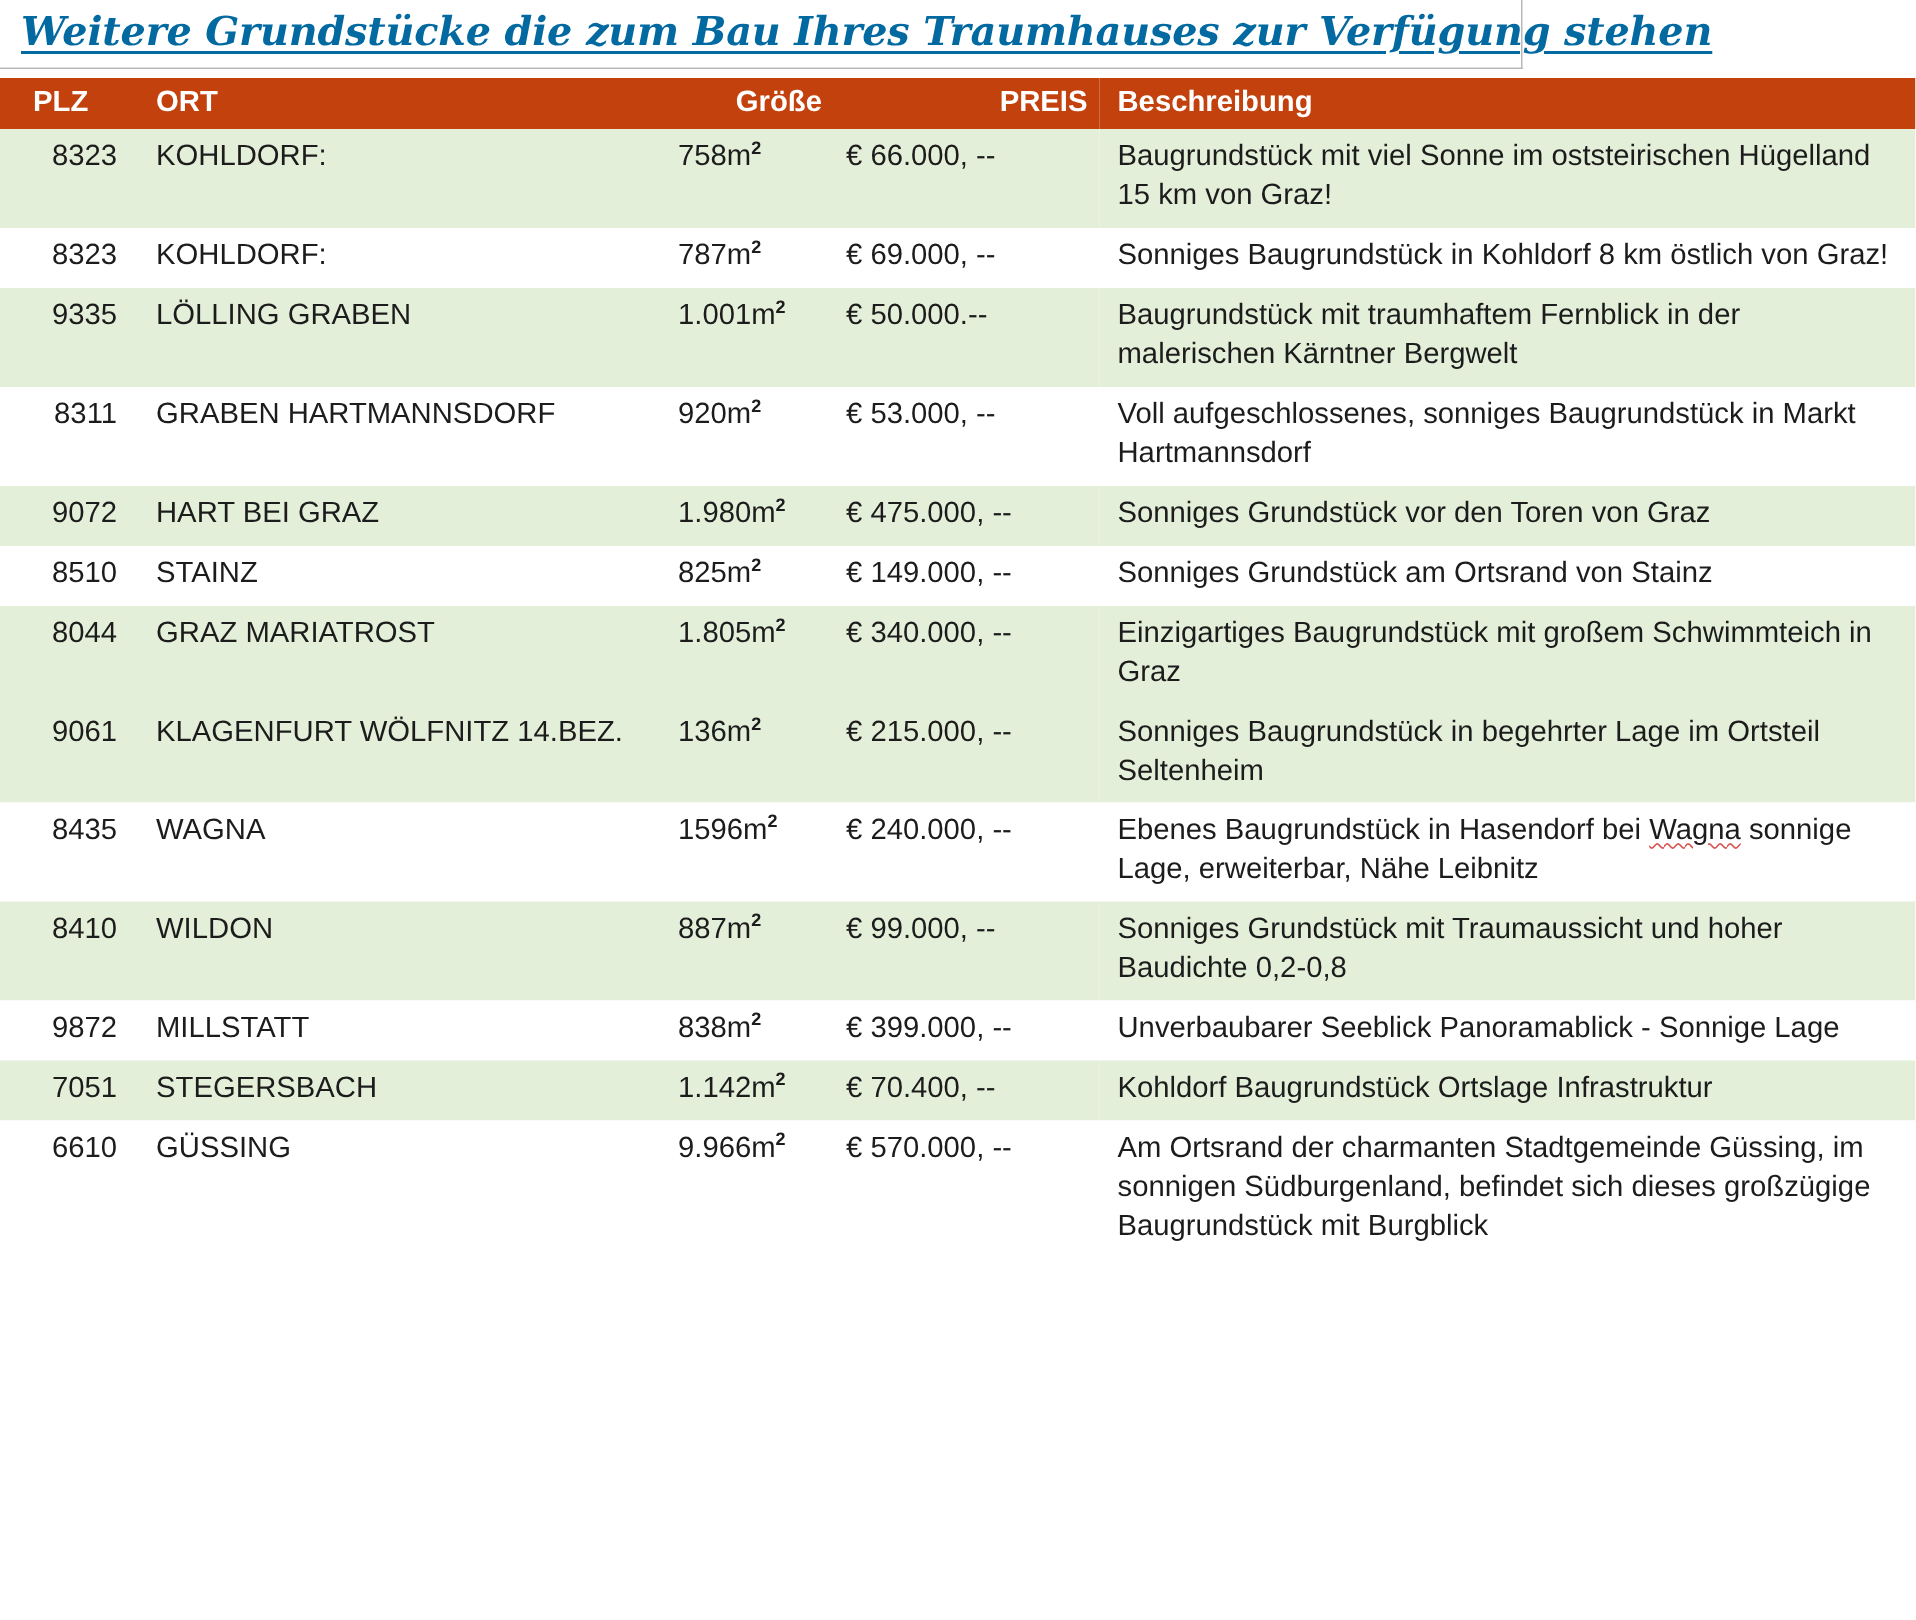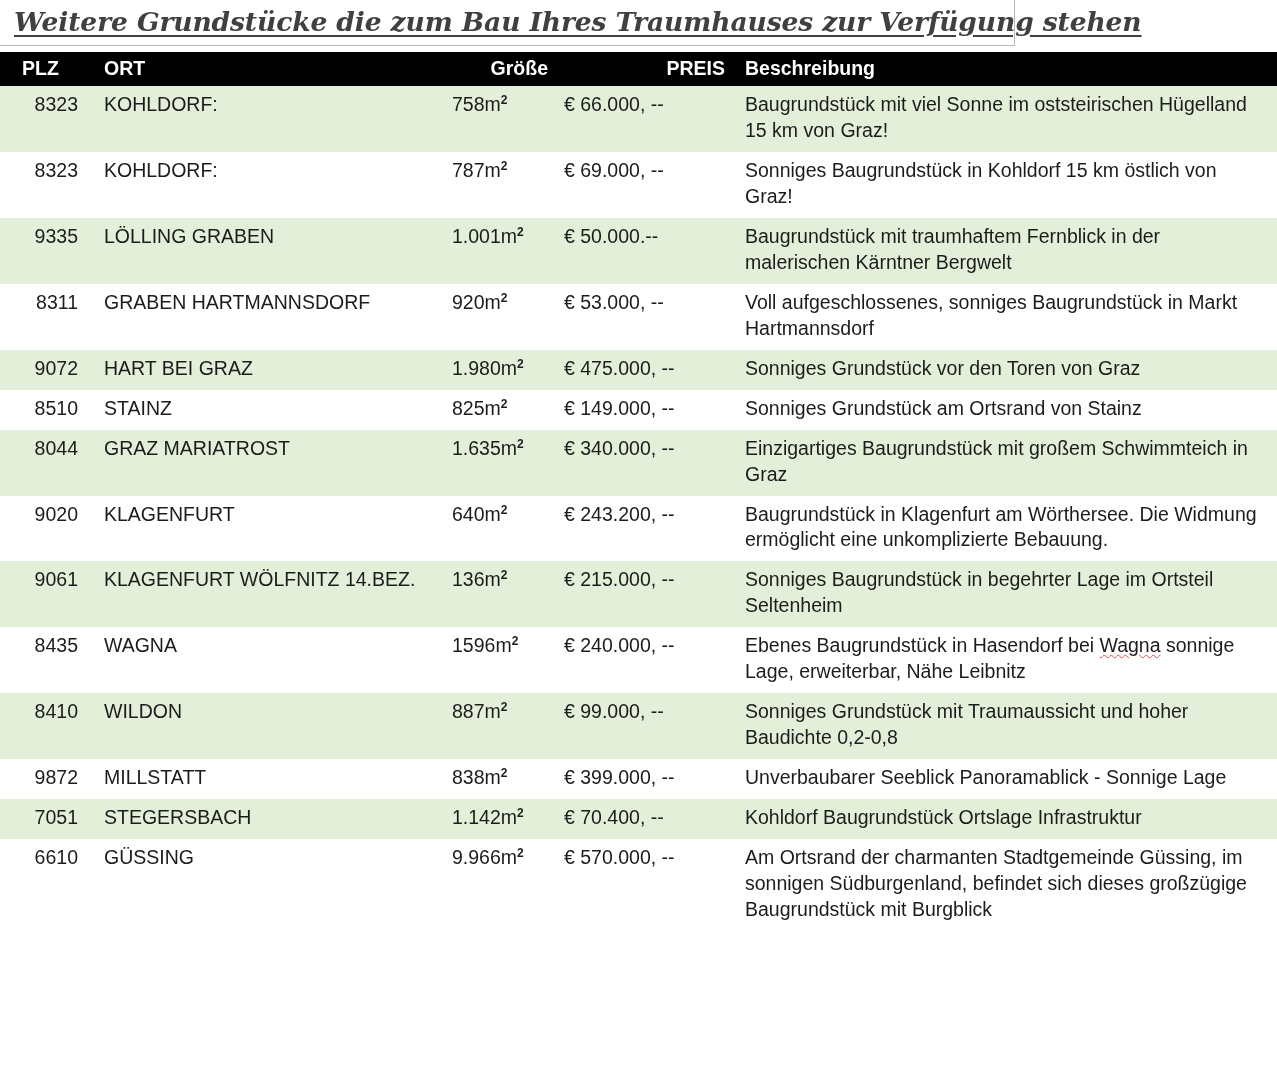--- a/index.html
+++ b/index.html
@@ -33,41 +33,41 @@
     height: 46px;
     display: flex;
     align-items: center;
   }
   .title-text {
     font-family: "DejaVu Serif", serif;
     font-style: italic;
     font-weight: bold;
     font-size: 26.5px;
     letter-spacing: -0.1px;
-    color: #404040;
+    color: #0369a1;
     text-decoration: underline;
     text-underline-offset: 4px;
     white-space: nowrap;
   }
 
   
   table.listing {
     border-collapse: collapse;
     width: 1277px;
     table-layout: fixed;
     margin-top: 6px;
   }
   table.listing col.c-plz   { width: 92px; }
   table.listing col.c-ort   { width: 352px; }
   table.listing col.c-size  { width: 112px; }
   table.listing col.c-price { width: 177px; }
   table.listing col.c-desc  { width: 544px; }
 
   thead th {
-    background: #000000;
+    background: #c2410c;
     color: #ffffff;
     font-size: 19.5px;
     font-weight: bold;
     padding: 6px 8px 7px 0;
     text-align: left;
     vertical-align: middle;
     line-height: 1.1;
   }
   thead th.right { text-align: right; }
   thead th.plz { padding-left: 22px; }
@@ -152,21 +152,21 @@
           <td class="ort">KOHLDORF:</td>
           <td class="size"><span>758m</span><sup class="sq">2</sup></td>
           <td class="price">€ 66.000, --</td>
           <td class="desc">Baugrundstück mit viel Sonne im oststeirischen Hügelland 15 km von Graz!</td>
         </tr>
         <tr class="plain">
           <td class="plz">8323</td>
           <td class="ort">KOHLDORF:</td>
           <td class="size"><span>787m</span><sup class="sq">2</sup></td>
           <td class="price">€ 69.000, --</td>
-          <td class="desc">Sonniges Baugrundstück in Kohldorf 15 km östlich von Graz!</td>
+          <td class="desc">Sonniges Baugrundstück in Kohldorf 8 km östlich von Graz!</td>
         </tr>
         <tr class="alt">
           <td class="plz">9335</td>
           <td class="ort">LÖLLING GRABEN</td>
           <td class="size"><span>1.001m</span><sup class="sq">2</sup></td>
           <td class="price">€ 50.000.--</td>
           <td class="desc">Baugrundstück mit traumhaftem Fernblick in der malerischen Kärntner Bergwelt</td>
         </tr>
         <tr class="plain">
           <td class="plz">8311</td>
@@ -185,30 +185,23 @@
         <tr class="plain">
           <td class="plz">8510</td>
           <td class="ort">STAINZ</td>
           <td class="size"><span>825m</span><sup class="sq">2</sup></td>
           <td class="price">€ 149.000, --</td>
           <td class="desc">Sonniges Grundstück am Ortsrand von Stainz</td>
         </tr>
         <tr class="alt">
           <td class="plz">8044</td>
           <td class="ort">GRAZ MARIATROST</td>
-          <td class="size"><span>1.635m</span><sup class="sq">2</sup></td>
+          <td class="size"><span>1.805m</span><sup class="sq">2</sup></td>
           <td class="price">€ 340.000, --</td>
           <td class="desc">Einzigartiges Baugrundstück mit großem Schwimmteich in Graz</td>
-        </tr>
-        <tr class="plain">
-          <td class="plz">9020</td>
-          <td class="ort">KLAGENFURT</td>
-          <td class="size"><span>640m</span><sup class="sq">2</sup></td>
-          <td class="price">€ 243.200, --</td>
-          <td class="desc">Baugrundstück in Klagenfurt am Wörthersee. Die Widmung ermöglicht eine unkomplizierte Bebauung.</td>
         </tr>
         <tr class="alt">
           <td class="plz">9061</td>
           <td class="ort">KLAGENFURT WÖLFNITZ 14.BEZ.</td>
           <td class="size"><span>136m</span><sup class="sq">2</sup></td>
           <td class="price">€ 215.000, --</td>
           <td class="desc">Sonniges Baugrundstück in begehrter Lage im Ortsteil Seltenheim</td>
         </tr>
         <tr class="plain">
           <td class="plz">8435</td>

